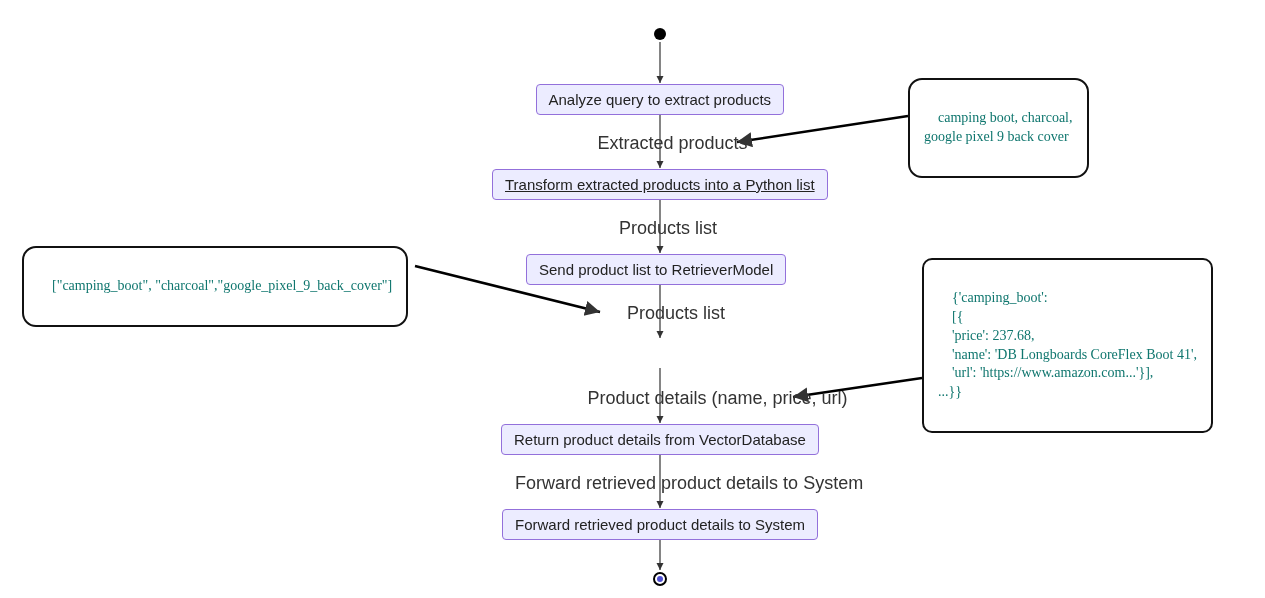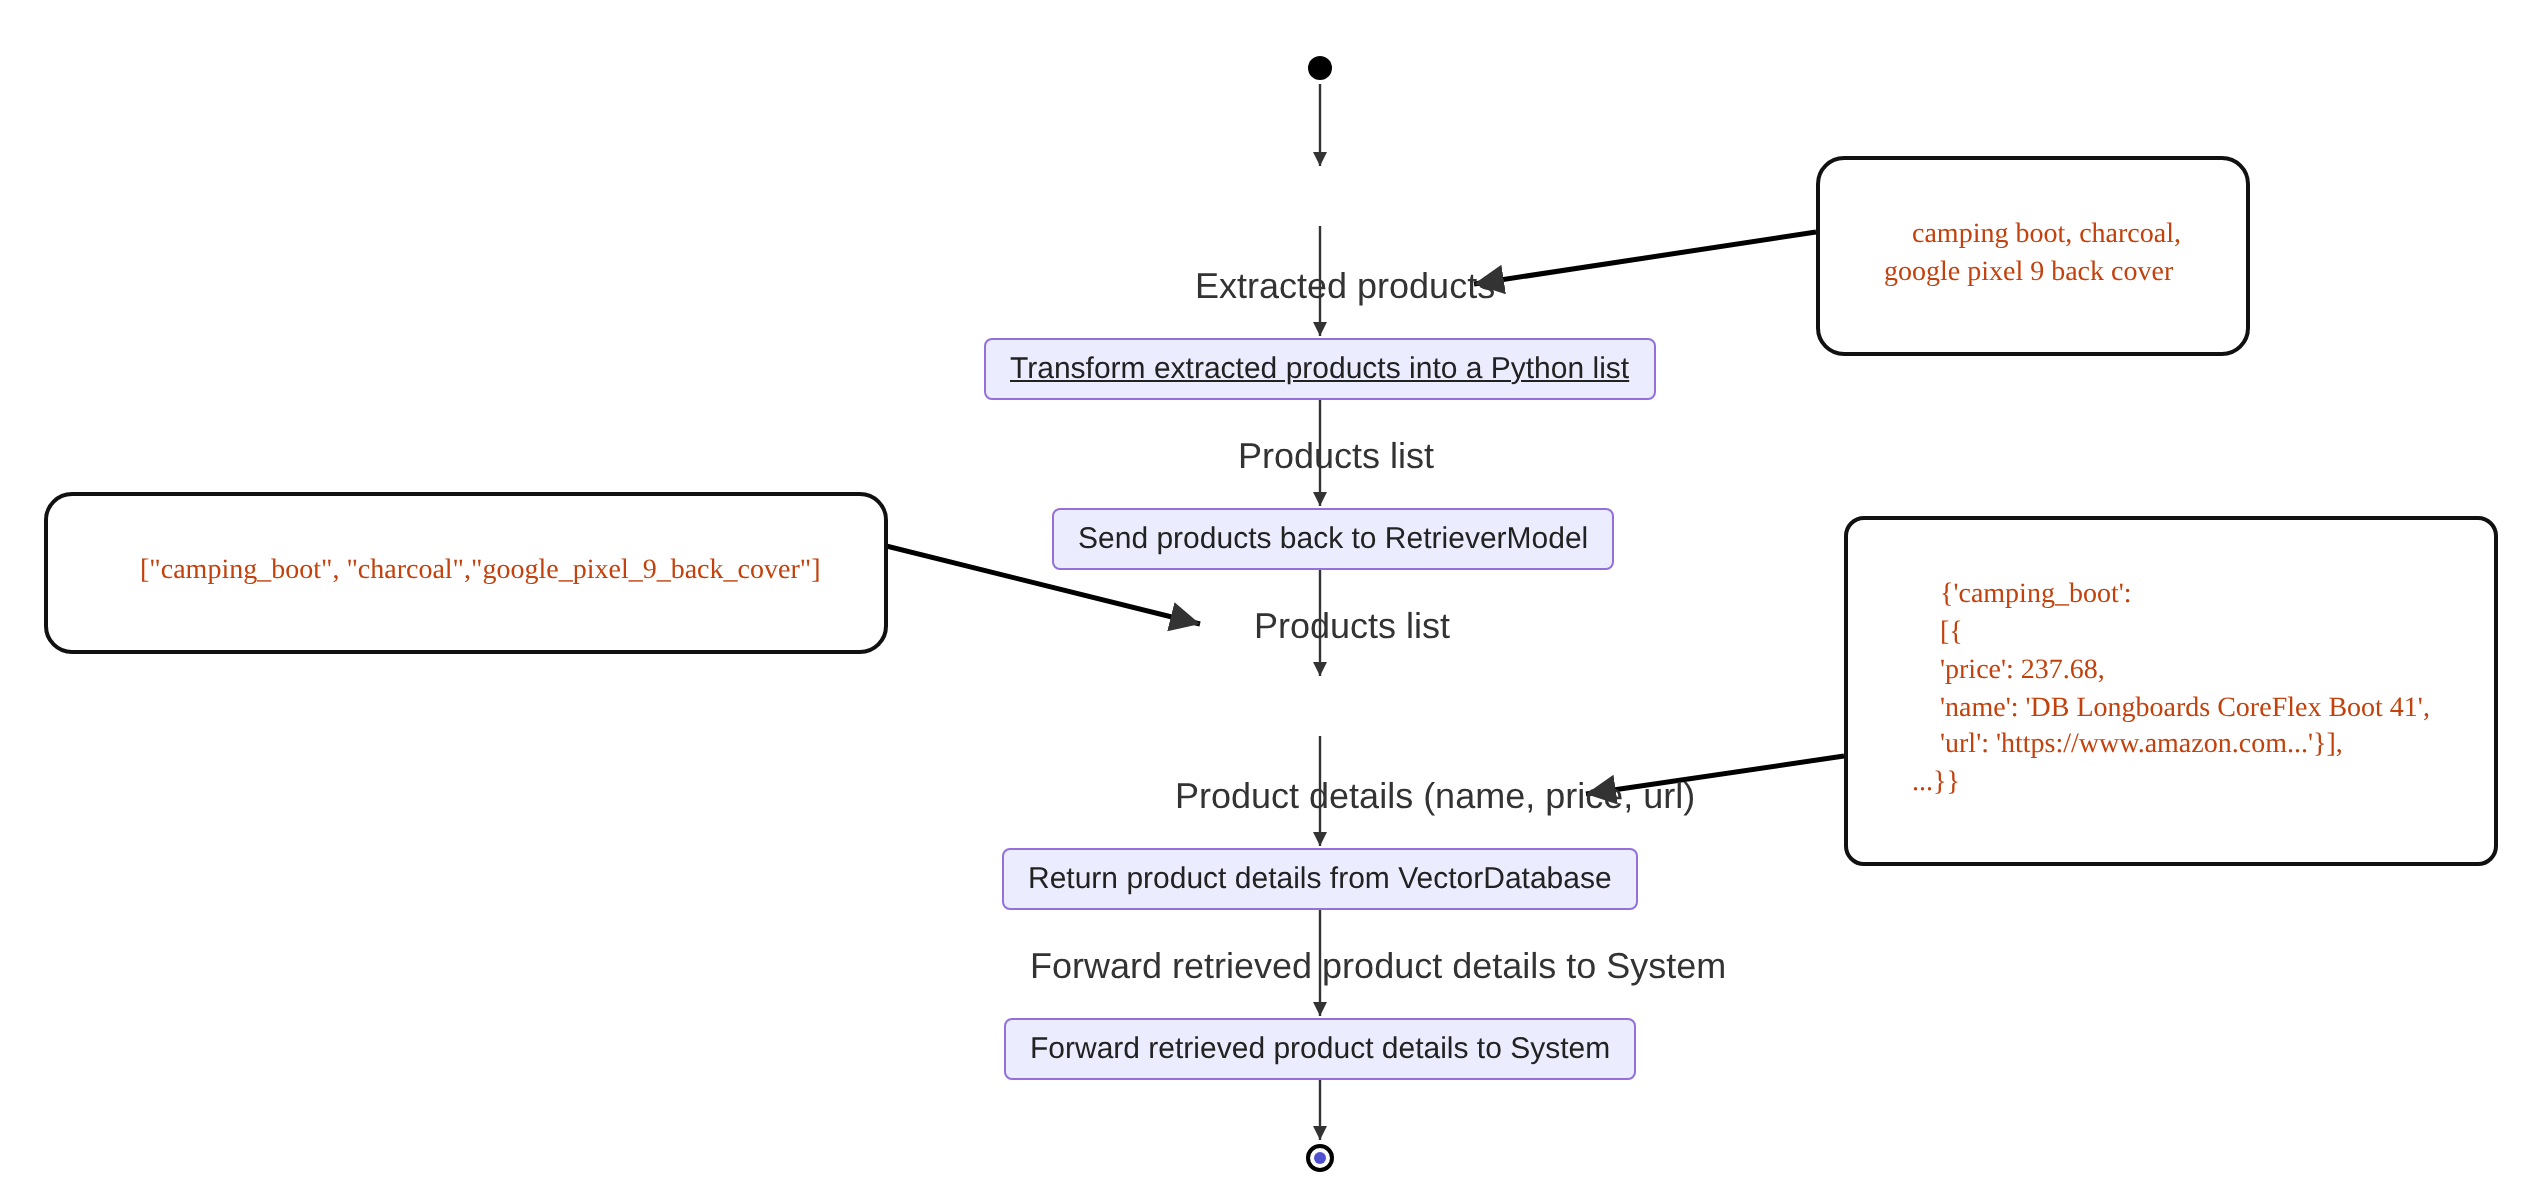--- a/index.html
+++ b/index.html
@@ -40,23 +40,23 @@
     font-size: 18px;
     color: #333;
     text-align: center;
     white-space: nowrap;
   }
   .note {
     position: absolute;
     background: #ffffff;
     border: 2px solid #111;
     border-radius: 14px;
-    padding: 10px 32px;
+    padding: 10px 14px;
     font-family: "Comic Sans MS", "Segoe Script", cursive;
-    color: #c2410c;
+    color: #0f766e;
     font-size: 14px;
     line-height: 1.35;
     white-space: pre;
   }
   .start-dot {
     position: absolute;
     width: 12px;
     height: 12px;
     background: #000;
     border-radius: 50%;
@@ -99,25 +99,28 @@
     <line x1="660" y1="453" x2="660" y2="508" stroke="#333" stroke-width="1.2" marker-end="url(#arrowhead)"></line>
     <line x1="660" y1="538" x2="660" y2="570" stroke="#333" stroke-width="1.2" marker-end="url(#arrowhead)"></line>
 
     <line x1="908" y1="116" x2="737" y2="142" stroke="#000" stroke-width="2.5" marker-end="url(#arrowhead)"></line>
     <line x1="415" y1="266" x2="600" y2="312" stroke="#000" stroke-width="2.5" marker-end="url(#arrowhead)"></line>
     <line x1="922" y1="378" x2="793" y2="397" stroke="#000" stroke-width="2.5" marker-end="url(#arrowhead)"></line>
   </svg>
 
   <div class="start-dot" style="left:654px; top:28px;"></div>
 
+  <div class="node" style="top: 84px; left: 535.5px;">
+    <span>Analyze query to extract products</span>
+  </div>
   <div class="node" style="top: 169px; left: 492px; text-decoration: underline;">
     <span>Transform extracted products into a Python list</span>
   </div>
   <div class="node" style="top: 254px; left: 526px;">
-    <span>Send products back to RetrieverModel</span>
+    <span>Send product list to RetrieverModel</span>
   </div>
   <div class="node" style="top: 424px; left: 501px;">
     <span>Return product details from VectorDatabase</span>
   </div>
   <div class="node" style="top: 509px; left: 502px;">
     <span>Forward retrieved product details to System</span>
   </div>
 
   <div class="edge-label" style="top: 133px; left: 597.5px;">
     <span>Extracted products</span>

